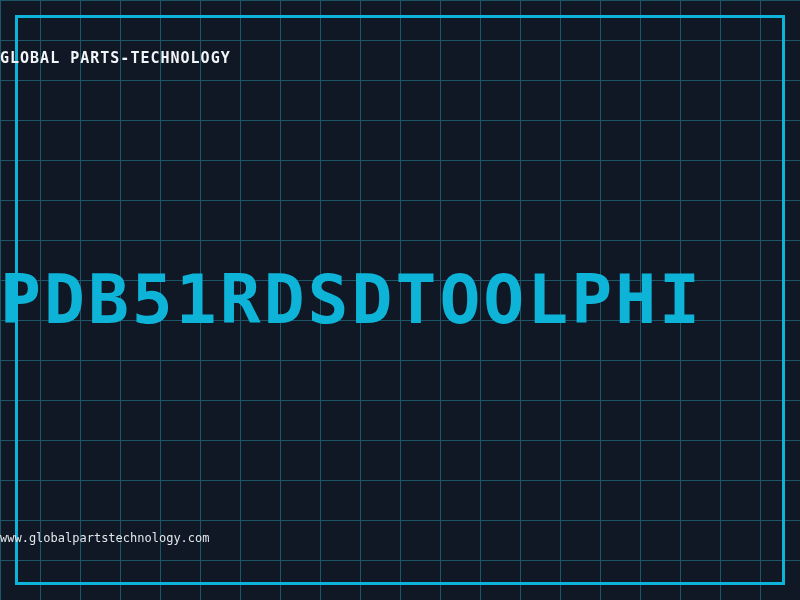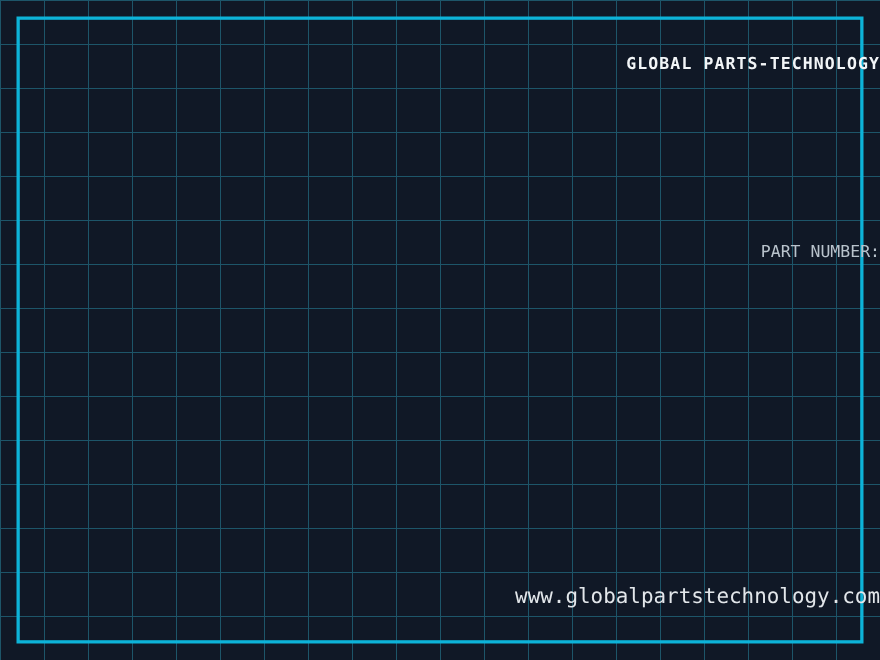--- a/index.html
+++ b/index.html
@@ -36,23 +36,22 @@
     left: 15px;
     top: 15px;
     width: 770px;
     height: 570px;
     border: 3px solid var(--frame-border);
   }
   .centered-line {
     position: absolute;
     left: 0;
     right: 0;
-    text-align: right;
+    text-align: left;
     white-space: nowrap;
-    margin-left: 19px;
   }
   .company-name {
     top: 49px;
     font-size: 15px;
     font-weight: bold;
     letter-spacing: 1px;
     color: var(--company-white);
   }
   .certification-line {
     top: 80px;
@@ -70,31 +69,31 @@
     top: 260px;
     height: 80px;
     line-height: 80px;
     font-size: 68px;
     font-weight: bold;
     letter-spacing: 3px;
     color: var(--part-number-cyan);
   }
   .website {
     top: 531px;
-    font-size: 19px;
+    font-size: 12px;
     letter-spacing: 0px;
     color: var(--website-white);
   }
 </style>
 </head>
 <body>
 
 <div class="canvas">
   <div class="frame"></div>
 
   <div class="centered-line company-name">GLOBAL PARTS-TECHNOLOGY</div>
 
 
-  <div class="centered-line part-label">PART NUMBER:</div>
 
+  <div class="centered-line part-number">PDB51RDSDTOOLPHI</div>
 
   <div class="centered-line website">www.globalpartstechnology.com</div>
 </div>
 
 </body></html>

